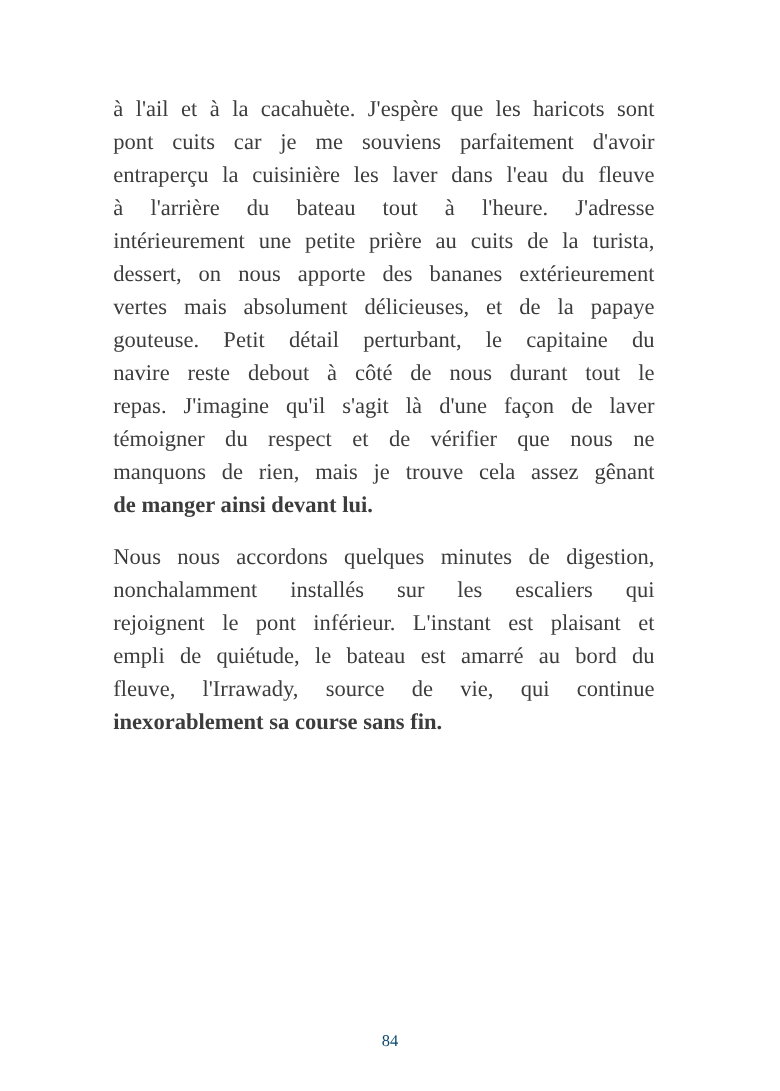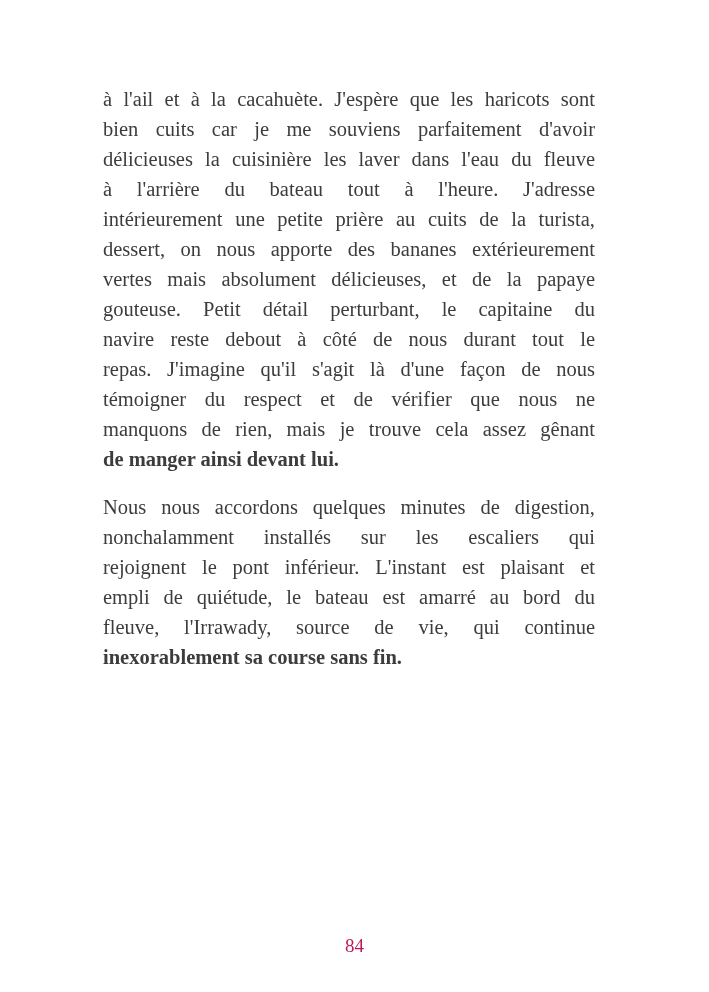--- a/index.html
+++ b/index.html
@@ -37,43 +37,43 @@
     text-align-last: left;
     font-weight: bold;
   }
 
   .page-number {
     position: absolute;
     left: 0;
     right: 0;
     bottom: 37px;
     text-align: center;
-    font-size: 19px;
+    font-size: 15px;
     line-height: 1;
-    color: #be185d;
+    color: #0c4a6e;
     font-family: "Liberation Serif", "DejaVu Serif", serif;
     margin-top: 24px;
   }
 </style>
 </head>
 <body>
 
 <div class="book-page">
   <div class="text-block" id="text-block">
       <div class="paragraph">
         <div class="text-line">à l'ail et à la cacahuète. J'espère que les haricots sont</div>
-        <div class="text-line">bien cuits car je me souviens parfaitement d'avoir</div>
-        <div class="text-line">délicieuses la cuisinière les laver dans l'eau du fleuve</div>
+        <div class="text-line">pont cuits car je me souviens parfaitement d'avoir</div>
+        <div class="text-line">entraperçu la cuisinière les laver dans l'eau du fleuve</div>
         <div class="text-line">à l'arrière du bateau tout à l'heure. J'adresse</div>
         <div class="text-line">intérieurement une petite prière au cuits de la turista,</div>
         <div class="text-line">dessert, on nous apporte des bananes extérieurement</div>
         <div class="text-line">vertes mais absolument délicieuses, et de la papaye</div>
         <div class="text-line">gouteuse. Petit détail perturbant, le capitaine du</div>
         <div class="text-line">navire reste debout à côté de nous durant tout le</div>
-        <div class="text-line">repas. J'imagine qu'il s'agit là d'une façon de nous</div>
+        <div class="text-line">repas. J'imagine qu'il s'agit là d'une façon de laver</div>
         <div class="text-line">témoigner du respect et de vérifier que nous ne</div>
         <div class="text-line">manquons de rien, mais je trouve cela assez gênant</div>
         <div class="text-line last">de manger ainsi devant lui.</div>
       </div>
       <div class="paragraph">
         <div class="text-line">Nous nous accordons quelques minutes de digestion,</div>
         <div class="text-line">nonchalamment installés sur les escaliers qui</div>
         <div class="text-line">rejoignent le pont inférieur. L'instant est plaisant et</div>
         <div class="text-line">empli de quiétude, le bateau est amarré au bord du</div>
         <div class="text-line">fleuve, l'Irrawady, source de vie, qui continue</div>

